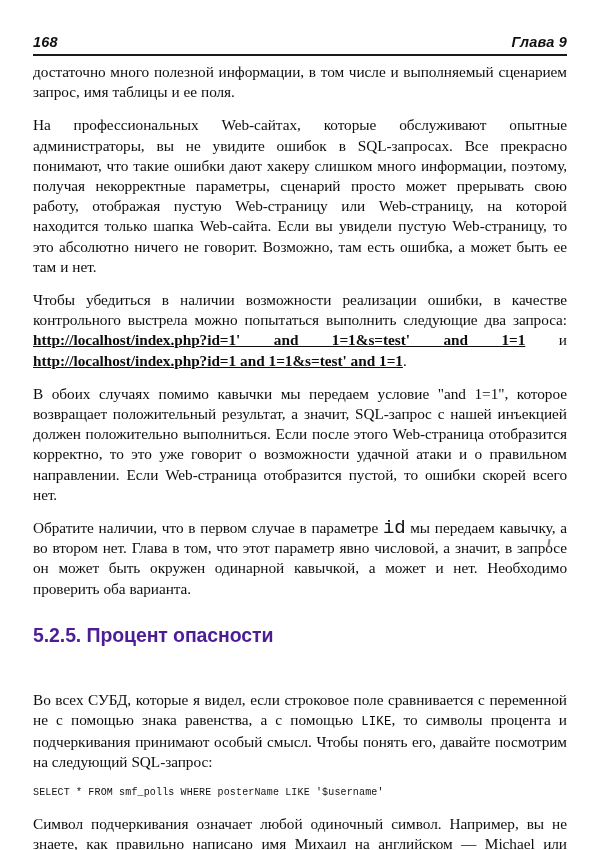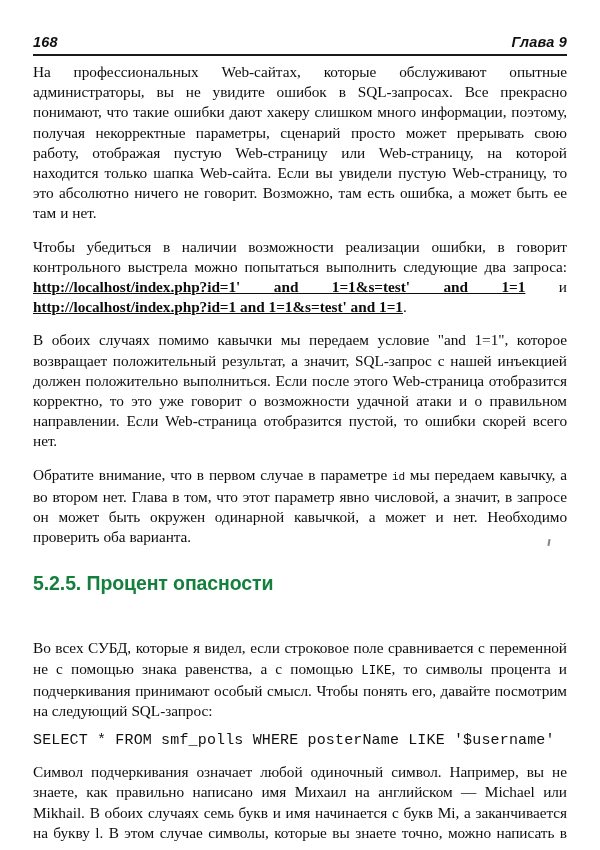--- a/index.html
+++ b/index.html
@@ -72,44 +72,44 @@
     margin-bottom: 11px;
     margin-top: 43px;
   }
   p.para b,
   .bold {
     font-weight: bold;
     text-decoration: underline;
   }
   .mono {
     font-family: "Liberation Mono", "DejaVu Sans Mono", monospace;
-    font-size: 11px;
+    font-size: 19px;
     letter-spacing: -0.2px;
   }
   .smallcaps-mono {
     font-family: "Liberation Mono", "DejaVu Sans Mono", monospace;
     font-size: 12.4px;
     letter-spacing: 0.1px;
   }
 
   
   h2.section-heading {
     font-family: "Liberation Sans", "DejaVu Sans", sans-serif;
     font-weight: bold;
     font-size: 19.5px;
     line-height: 24px;
     letter-spacing: -0.1px;
     margin: 24px 0 13px 0;
-    color: #15803d;
+    color: #4c1d95;
   }
 
   
   pre.codeline {
     font-family: "Liberation Mono", "DejaVu Sans Mono", monospace;
-    font-size: 15px;
+    font-size: 10px;
     line-height: 18px;
     margin: 0 0 12px 0;
     padding: 0;
     letter-spacing: 0.15px;
     white-space: pre;
     color: #111;
   }
 
   
   .artifact {
@@ -130,28 +130,29 @@
 
   <div class="runhead">
     <div class="runhead-inner">
       <span class="folio">168</span>
       <span class="chapter">Глава 9</span>
     </div>
   </div>
 
   <div class="column">
 
+    <p class="para">достаточно много полезной информации, в том числе и выполняемый сценарием запрос, имя таблицы и ее поля.</p>
 
     <p class="para">На профессиональных Web-сайтах, которые обслуживают опытные администраторы, вы не увидите ошибок в SQL-запросах. Все прекрасно понимают, что такие ошибки дают хакеру слишком много информации, поэтому, получая некорректные параметры, сценарий просто может прерывать свою работу, отображая пустую Web-страницу или Web-страницу, на которой находится только шапка Web-сайта. Если вы увидели пустую Web-страницу, то это абсолютно ничего не говорит. Возможно, там есть ошибка, а может быть ее там и нет.</p>
 
-    <p class="para"><span>Чтобы убедиться в наличии возможности реализации ошибки, в говорит контрольного выстрела можно попытаться выполнить следующие два запроса: </span><b>http://localhost/index.php?id=1' and 1=1&amp;s=test' and 1=1</b><span> и </span><b>http://localhost/index.php?id=1 and 1=1&amp;s=test' and 1=1</b><span>.</span></p>
+    <p class="para"><span>Чтобы убедиться в наличии возможности реализации ошибки, в качестве контрольного выстрела можно попытаться выполнить следующие два запроса: </span><b>http://localhost/index.php?id=1' and 1=1&amp;s=test' and 1=1</b><span> и </span><b>http://localhost/index.php?id=1 and 1=1&amp;s=test' and 1=1</b><span>.</span></p>
 
     <p class="para">В обоих случаях помимо кавычки мы передаем условие "and 1=1", которое возвращает положительный результат, а значит, SQL-запрос с нашей инъекцией должен положительно выполниться. Если после этого Web-страница отобразится корректно, то это уже говорит о возможности удачной атаки и о правильном направлении. Если Web-страница отобразится пустой, то ошибки скорей всего нет.</p>
 
-    <p class="para"><span>Обратите внимание, что в первом случае в параметре </span><span class="mono">id</span><span> мы передаем кавычку, а во втором нет. Глава в том, что этот параметр явно числовой, а значит, в запросе он может быть окружен одинарной кавычкой, а может и нет. Необходимо проверить оба варианта.</span></p>
+    <p class="para"><span>Обратите наличии, что в первом случае в параметре </span><span class="mono">id</span><span> мы передаем кавычку, а во втором нет. Глава в том, что этот параметр явно числовой, а значит, в запросе он может быть окружен одинарной кавычкой, а может и нет. Необходимо проверить оба варианта.</span></p>
 
     <h2 class="section-heading">5.2.5. Процент опасности</h2>
 
     <p class="para tight"><span>Во всех СУБД, которые я видел, если строковое поле сравнивается с переменной не с помощью знака равенства, а с помощью </span><span class="smallcaps-mono">LIKE</span><span>, то символы процента и подчеркивания принимают особый смысл. Чтобы понять его, давайте посмотрим на следующий SQL-запрос:</span></p>
 
     <pre class="codeline">SELECT * FROM smf_polls WHERE posterName LIKE '$username'</pre>
 
     <p class="para">Символ подчеркивания означает любой одиночный символ. Например, вы не знаете, как правильно написано имя Михаил на английском — Michael или Mikhail. В обоих случаях семь букв и имя начинается с букв Mi, а заканчивается на букву l. В этом случае символы, которые вы знаете точно, можно написать в тех позициях, которые есть, а неизвестные символы можно заменить подчеркиванием:</p>
 
   </div>

